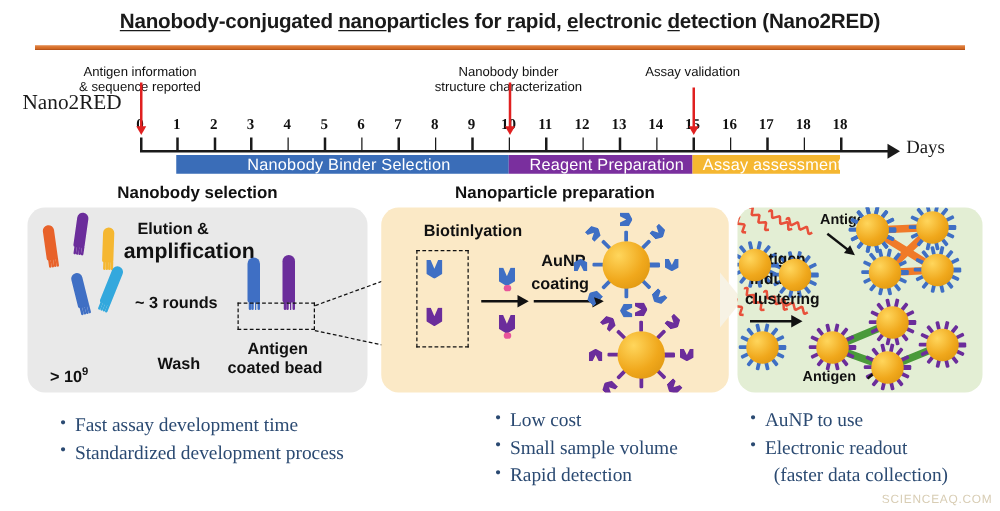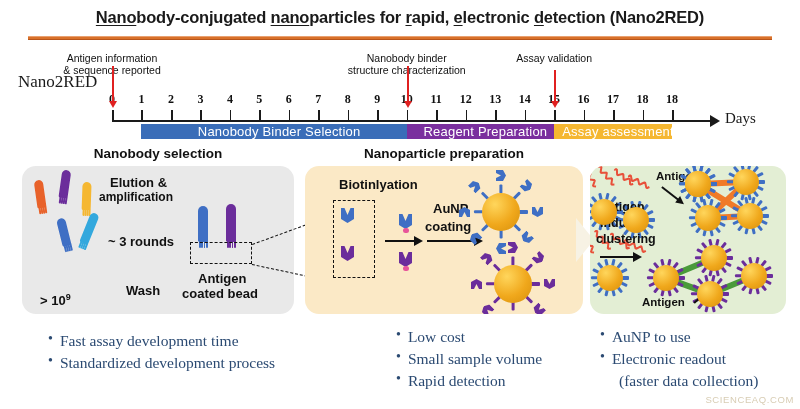--- a/index.html
+++ b/index.html
@@ -265,21 +265,21 @@
         <div class="nb" style="left: 62px; top: 46px; width: 9px; height: 38px; transform: rotate(22deg);">
           <div class="body" style="width: 9px; height: 32px; background: rgb(51, 168, 221);"></div>
           <div class="leg" style="left: 1px; top: 31px; height: 7px; background: rgb(51, 168, 221);"></div>
           <div class="leg" style="left: 3px; top: 31px; height: 7px; background: rgb(51, 168, 221);"></div>
           <div class="leg" style="left: 5px; top: 31px; height: 7px; background: rgb(51, 168, 221);"></div>
           <div class="leg" style="left: 7px; top: 31px; height: 7px; background: rgb(51, 168, 221);"></div>
         </div>
       </div>
 
     <div class="lbl" style="left:88px; top:10px; font-size:13px;">Elution &amp;</div>
-    <div class="lbl" style="left:77px; top:25px; font-size:12px;">amplification</div>
+    <div class="lbl" style="left:77px; top:25px; font-size:17px;">amplification</div>
     <div class="lbl" style="left:86px; top:69px; font-size:13px;">~ 3 rounds</div>
     <div class="lbl" style="left:104px; top:118px; font-size:13px;">Wash</div>
     <div class="lbl" style="left:18px; top:126px; font-size:13px;"><span>&gt; 10</span><sup style="font-size:9px;">9</sup></div>
 
     <div id="p1-bead">
         <div class="nb" style="left: 176px; top: 40px; width: 10px; height: 42px; transform: rotate(0deg);">
           <div class="body" style="width: 10px; height: 36px; background: rgb(63, 111, 196);"></div>
           <div class="leg" style="left: 1px; top: 35px; height: 7px; background: rgb(63, 111, 196);"></div>
           <div class="leg" style="left: 3.33333px; top: 35px; height: 7px; background: rgb(63, 111, 196);"></div>
           <div class="leg" style="left: 5.66667px; top: 35px; height: 7px; background: rgb(63, 111, 196);"></div>

